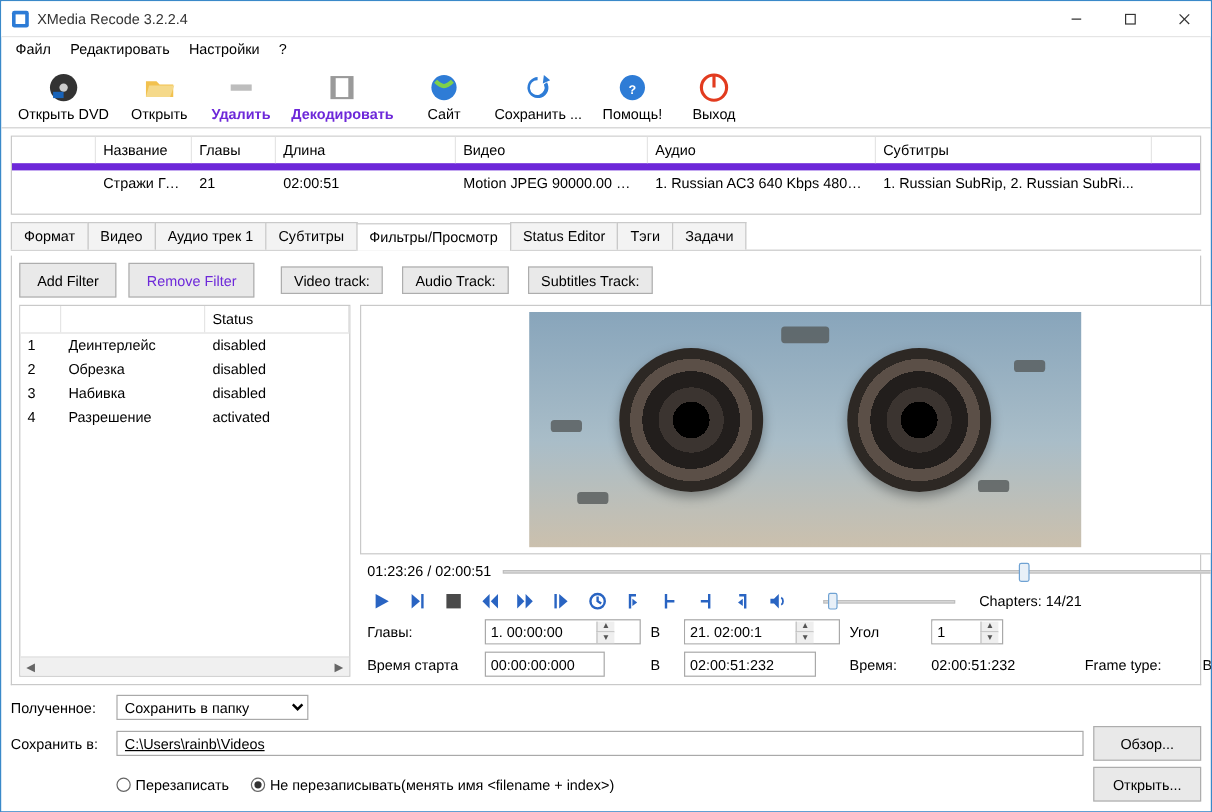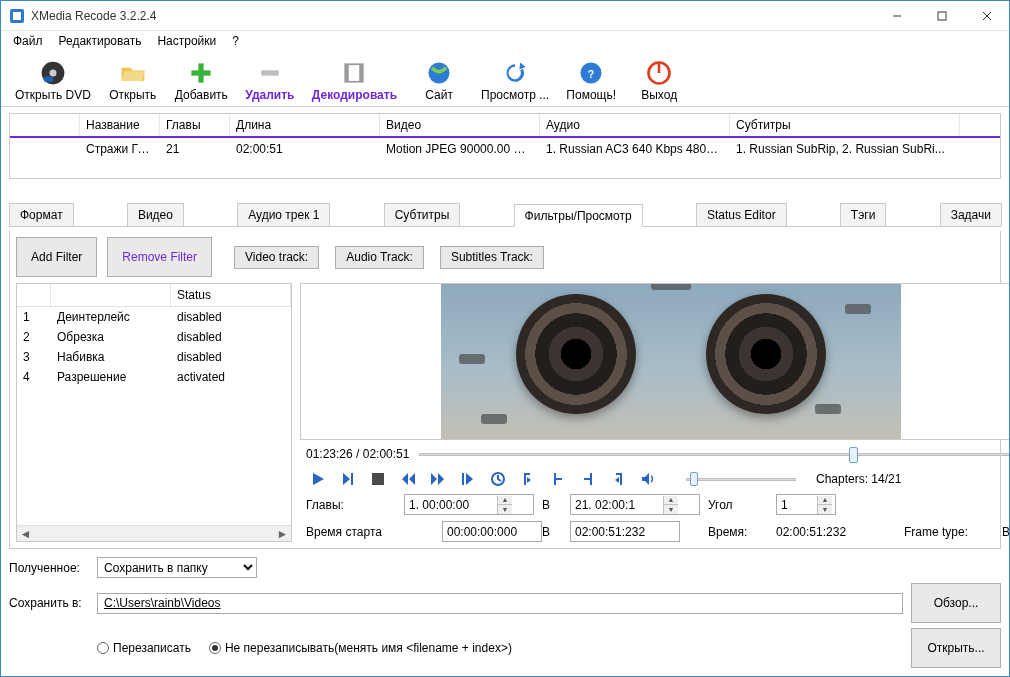--- a/index.html
+++ b/index.html
@@ -16,33 +16,33 @@
 .toolbar { height: 56px; display: flex; align-items: center; padding: 4px 8px 0 8px; gap: 4px; border-bottom: 1px solid #d0d0d0; }
 .toolbar .tbtn { display: flex; flex-direction: column; align-items: center; justify-content: center; min-width: 64px; padding: 2px 6px; cursor: default; }
 .toolbar .tbtn.disabled { color: #6d28d9; font-weight: bold; }
 .toolbar .ticon { width: 28px; height: 28px; display: flex; align-items: center; justify-content: center; }
 .toolbar .tlabel { margin-top: 1px; }
 
 .client { flex: 1; display: flex; flex-direction: column; padding: 6px 8px 4px 8px; gap: 4px; min-height: 0; }
 
 .filegrid { border: 1px solid #c9c9c9; height: 66px; }
 .filegrid .hdr, .filegrid .row { display: flex; }
-.filegrid .hdr { background: #fff; border-bottom: 2px solid #6d28d9; }
+.filegrid .hdr { background: #fff; border-bottom: 6px solid #6d28d9; }
 .filegrid .hdr .cell { padding: 4px 6px; border-right: 1px solid #e5e5e5; text-align: left; font-weight: normal; }
 .filegrid .row .cell { padding: 4px 6px; white-space: nowrap; overflow: hidden; text-overflow: ellipsis; }
 .c0{width:70px}.c1{width:80px}.c2{width:70px}.c3{width:150px}.c4{width:160px}.c5{width:190px}.c6{width:230px}
 
-.tabstrip { display: flex; border-bottom: 1px solid #c9c9c9; margin-top: 20px; justify-content: space-between; }
+.tabstrip { display: flex; border-bottom: 1px solid #c9c9c9; margin-top: 2px; }
 .tabstrip .tab { padding: 4px 10px; border: 1px solid #c9c9c9; border-bottom: none; background: #f3f3f3; margin-right: -1px; cursor: default; }
 .tabstrip .tab.active { background: #fff; position: relative; top: 1px; }
 
 .tabpane { border: 1px solid #c9c9c9; border-top: none; flex: 1; display: flex; flex-direction: column; padding: 6px; gap: 6px; min-height: 0; }
 
 .upperrow { display: flex; gap: 10px; align-items: center; }
-.btn { padding: 3px 14px; border: 1px solid #adadad; background: #e9e9e9; cursor: default; height: 40px; display: inline-flex; align-items: center; }
+.btn { padding: 3px 14px; border: 1px solid #adadad; background: #e9e9e9; cursor: default; height: 29px; display: inline-flex; align-items: center; }
 .btn.disabled { color: #6d28d9; }
 .trackrow { display: flex; gap: 16px; margin-left: 12px; }
 .tracklbl { padding: 3px 10px; border: 1px solid #adadad; background: #e9e9e9; height: 23px; display: inline-flex; align-items: center; }
 
 .midrow { flex: 1; display: flex; gap: 8px; min-height: 0; }
 
 .filterbox { width: 302px; border: 1px solid #c9c9c9; display: flex; flex-direction: column; }
 .filterbox .fhdr { display: flex; border-bottom: 1px solid #e0e0e0; background: #fff; }
 .filterbox .fhdr .fc { padding: 4px 6px; border-right: 1px solid #e5e5e5; }
 .filterbox .frow { display: flex; }
@@ -142,29 +142,20 @@
   </div>
   <div class="tbtn">
     <span class="ticon">
         <svg viewBox="0 0 32 32">
           <path d="M3 10h10l3 3h13v12H3z" fill="#f2c14e"></path>
           <path d="M6 14h24l-4 11H3z" fill="#f5d98a"></path>
         </svg>
       </span>
     <span class="tlabel">Открыть</span>
   </div>
-  <div class="tbtn">
-    <span class="ticon">
-        <svg viewBox="0 0 32 32">
-          <rect x="13" y="5" width="6" height="22" fill="#3bb23b"></rect>
-          <rect x="5" y="13" width="22" height="6" fill="#3bb23b"></rect>
-        </svg>
-      </span>
-    <span class="tlabel">Добавить</span>
-  </div>
   <div class="tbtn disabled">
     <span class="ticon">
         <svg viewBox="0 0 32 32">
           <rect x="6" y="13" width="20" height="6" fill="#bdbdbd"></rect>
         </svg>
       </span>
     <span class="tlabel">Удалить</span>
   </div>
   <div class="tbtn disabled">
     <span class="ticon">
@@ -185,21 +176,21 @@
       </span>
     <span class="tlabel">Сайт</span>
   </div>
   <div class="tbtn">
     <span class="ticon">
         <svg viewBox="0 0 32 32">
           <path d="M16 6a10 10 0 1 0 9 5l-3 2a7 7 0 1 1-6-4V6z" fill="#2e7cd6"></path>
           <path d="M22 4l6 5-7 3z" fill="#2e7cd6"></path>
         </svg>
       </span>
-    <span class="tlabel">Просмотр ...</span>
+    <span class="tlabel">Сохранить ...</span>
   </div>
   <div class="tbtn">
     <span class="ticon">
         <svg viewBox="0 0 32 32">
           <circle cx="16" cy="16" r="12" fill="#2e7cd6"></circle>
           <text x="16" y="22" text-anchor="middle" fill="#fff" font-size="16" font-weight="bold">?</text>
         </svg>
       </span>
     <span class="tlabel">Помощь!</span>
   </div>
@@ -413,21 +404,21 @@
               <input style="width: 40px;" value="1">
               <div class="sbtns">
                 <div>▲</div>
                 <div>▼</div>
               </div>
             </div>
           <span></span>
             <span></span>
 
           <span>Время старта</span>
-          <input class="flat" style="width: 100px; margin-left: 38px;" value="00:00:00:000">
+          <input class="flat" style="width: 100px;" value="00:00:00:000">
           <span>B</span>
           <input class="flat" style="width: 110px;" value="02:00:51:232">
           <span>Время:</span>
           <span>02:00:51:232</span>
           <span>Frame type:</span>
           <span>B</span>
         </div>
       </div>
     </div>
   </div>

